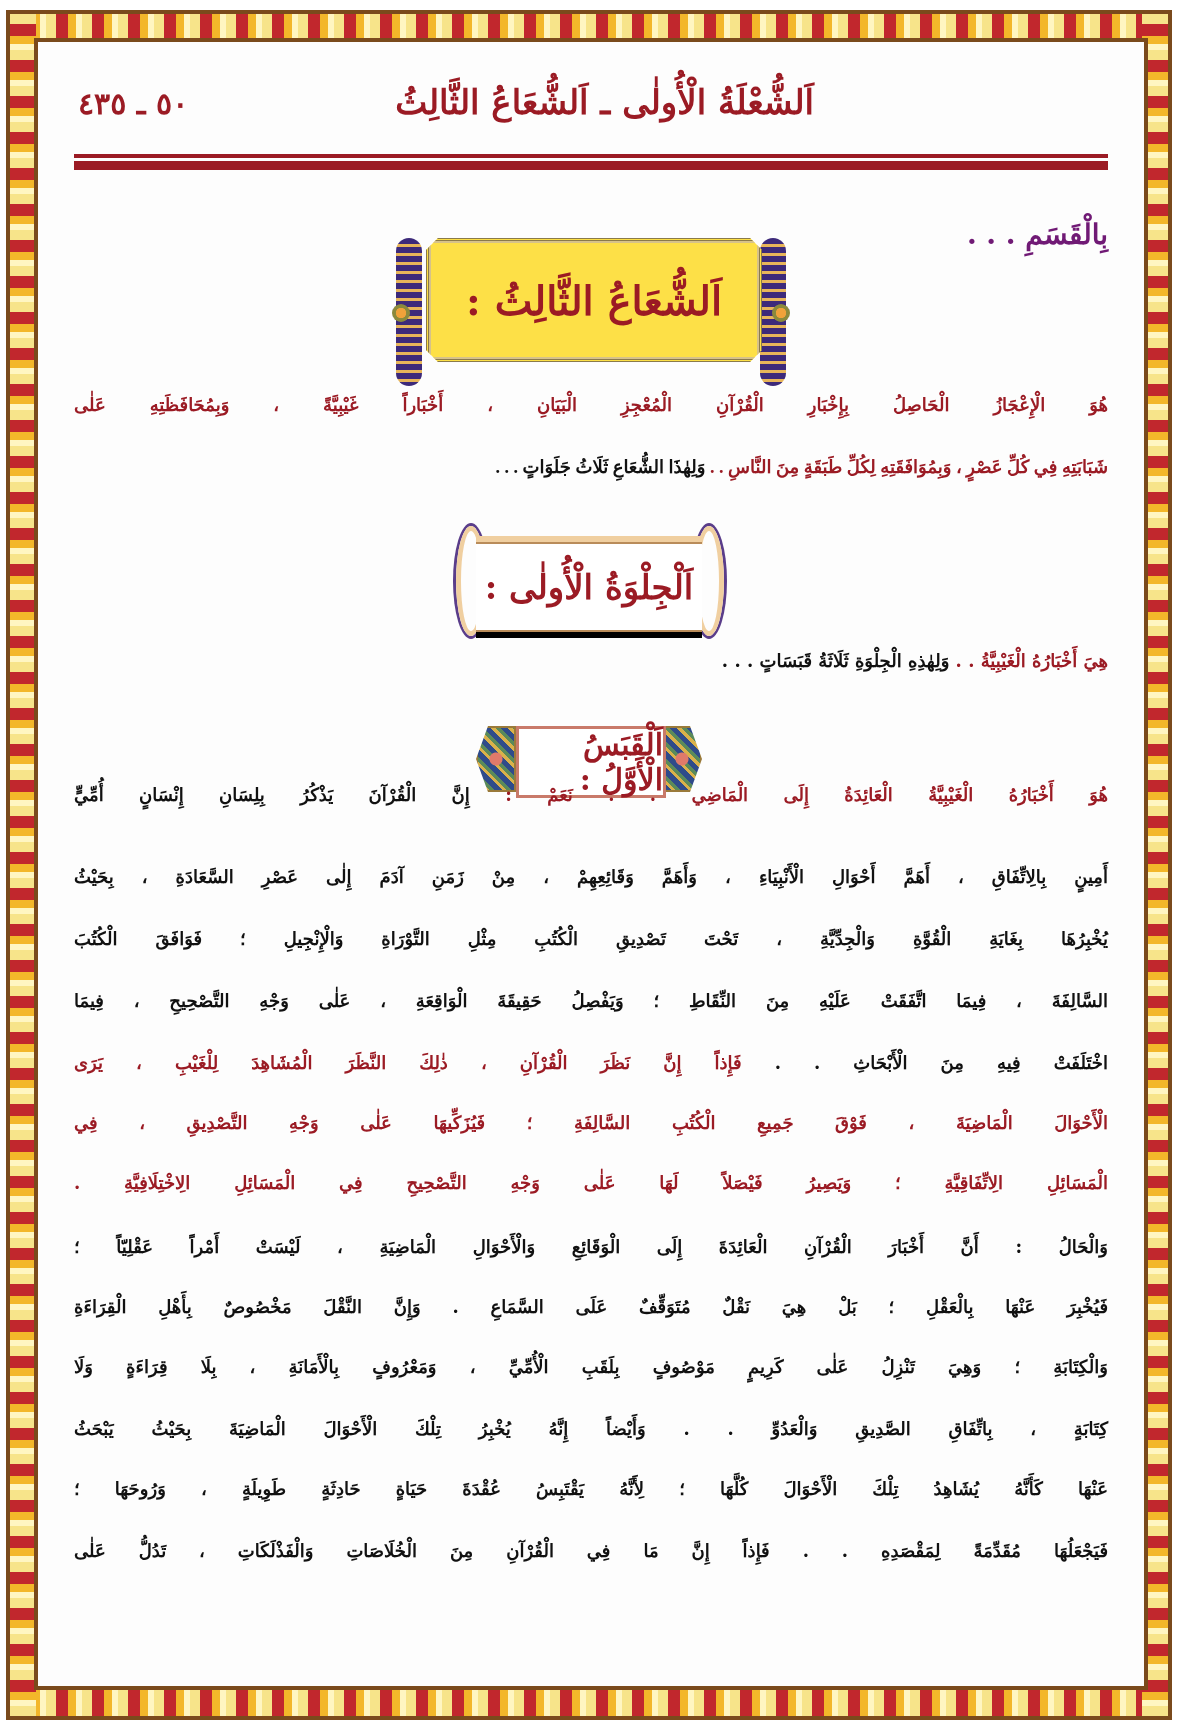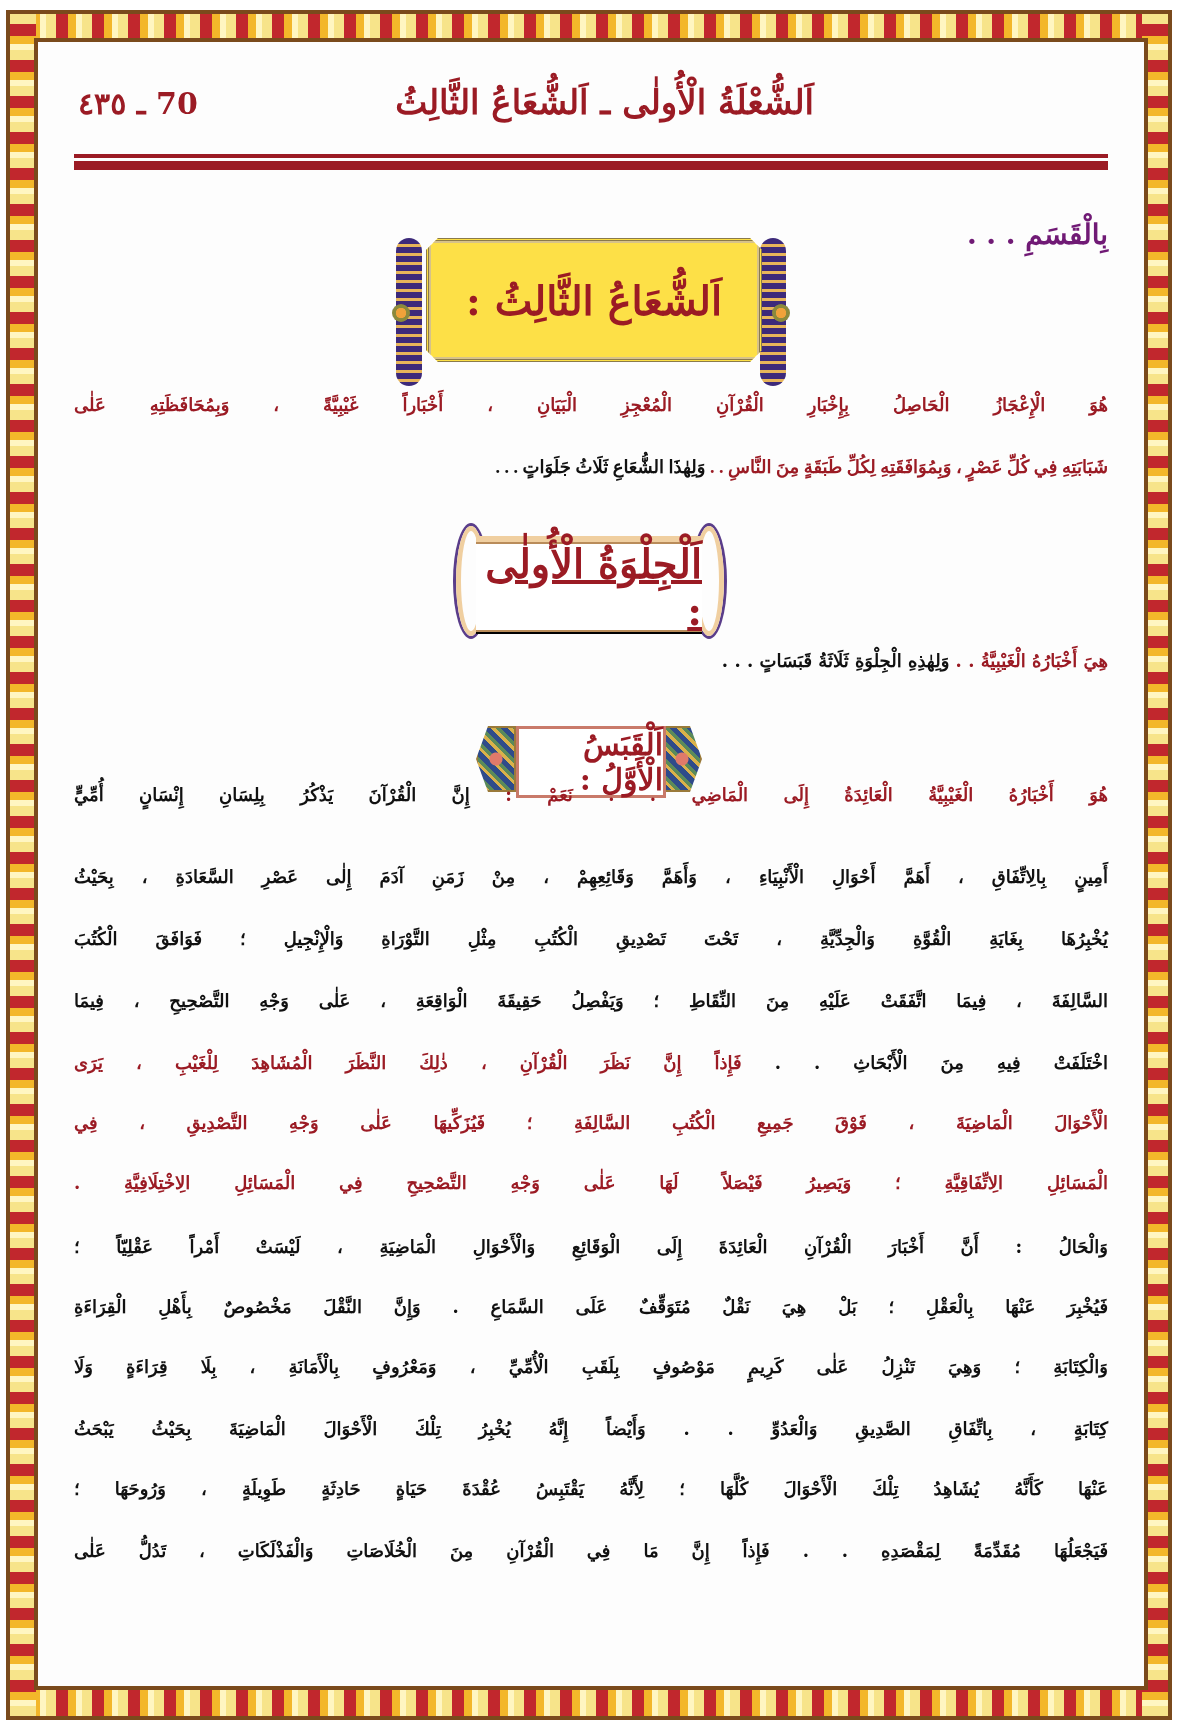--- a/index.html
+++ b/index.html
@@ -70,24 +70,23 @@
   .para-line {
     position: absolute; right: 36px; left: 36px; font-size: 18px; font-weight: bold; line-height: 1;
     white-space: nowrap; text-align: justify; text-align-last: justify;
   }
   .para-line.last { text-align-last: right; }
   .red { color: #9b1b24; }
   .black { color: #111; }
 
   .box2 {
     left: 438px; top: 494px; width: 226px; height: 90px;
-    background: #fff; font-size: 40px;
-    border-top: 6px solid #f0cfa0; border-bottom: 2px solid #000000;
+    background: #fff; font-size: 34px;
+    border-top: 6px solid #f0cfa0; border-bottom: 6px solid #000000;
     box-shadow: inset 0 2px 0 #b98c5a, inset 0 -2px 0 #b98c5a;
-    text-decoration: underline;
   }
   .scroll-end {
     position: absolute; width: 30px; height: 110px; border-radius: 50% / 50%;
     border: 5px solid #f0cfa0; box-sizing: border-box;
     box-shadow: 0 0 0 3px #5a3d8a;
   }
   .scroll-left { left: 418px; top: 484px; }
   .scroll-right { left: 656px; top: 484px; }
 
   .box3 {
@@ -110,21 +109,21 @@
 
 <div class="frame-outer"></div>
 <div class="frame-braid"></div>
 <div class="frame-braid vert"></div>
 <div class="frame-inner-border"></div>
 
 <div class="page">
 
   <div class="header">
     <div class="header-title">اَلشُّعْلَةُ الْأُولٰى ـ اَلشُّعَاعُ الثَّالِثُ</div>
-    <div class="header-pages">70 ـ ٤٣٥</div>
+    <div class="header-pages">٥٠ ـ ٤٣٥</div>
   </div>
   <div class="header-rule-thin"></div>
   <div class="header-rule-thick"></div>
 
   <div class="lead-text">بِالْقَسَمِ . . .</div>
 
   <div class="ornament orn1-left"></div>
   <div class="ornament orn1-right"></div>
   <div class="orn-flower" style="left:354px;top:262px;"></div>
   <div class="orn-flower" style="left:734px;top:262px;"></div>

